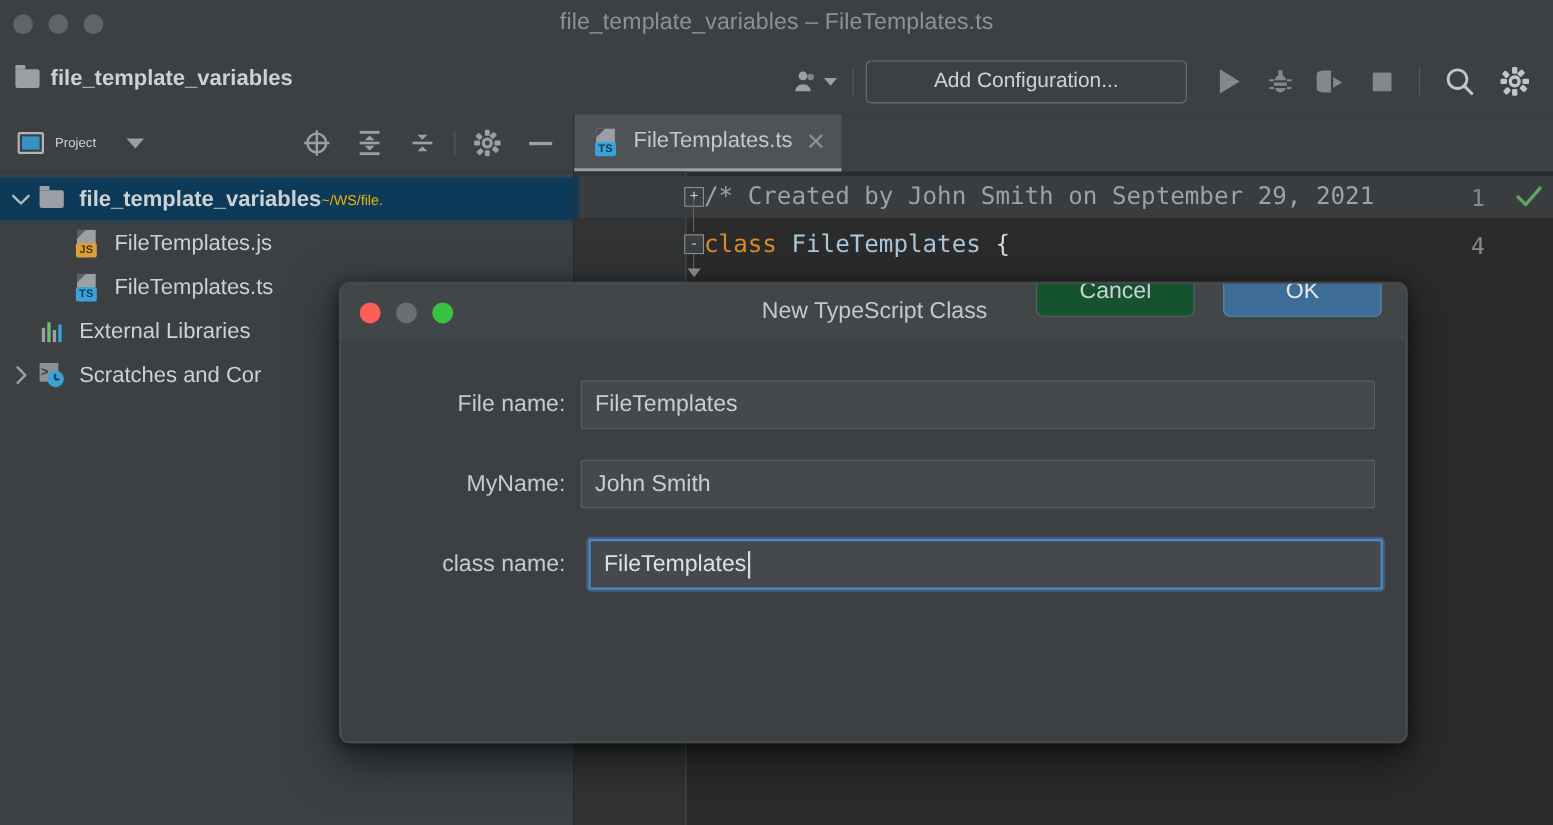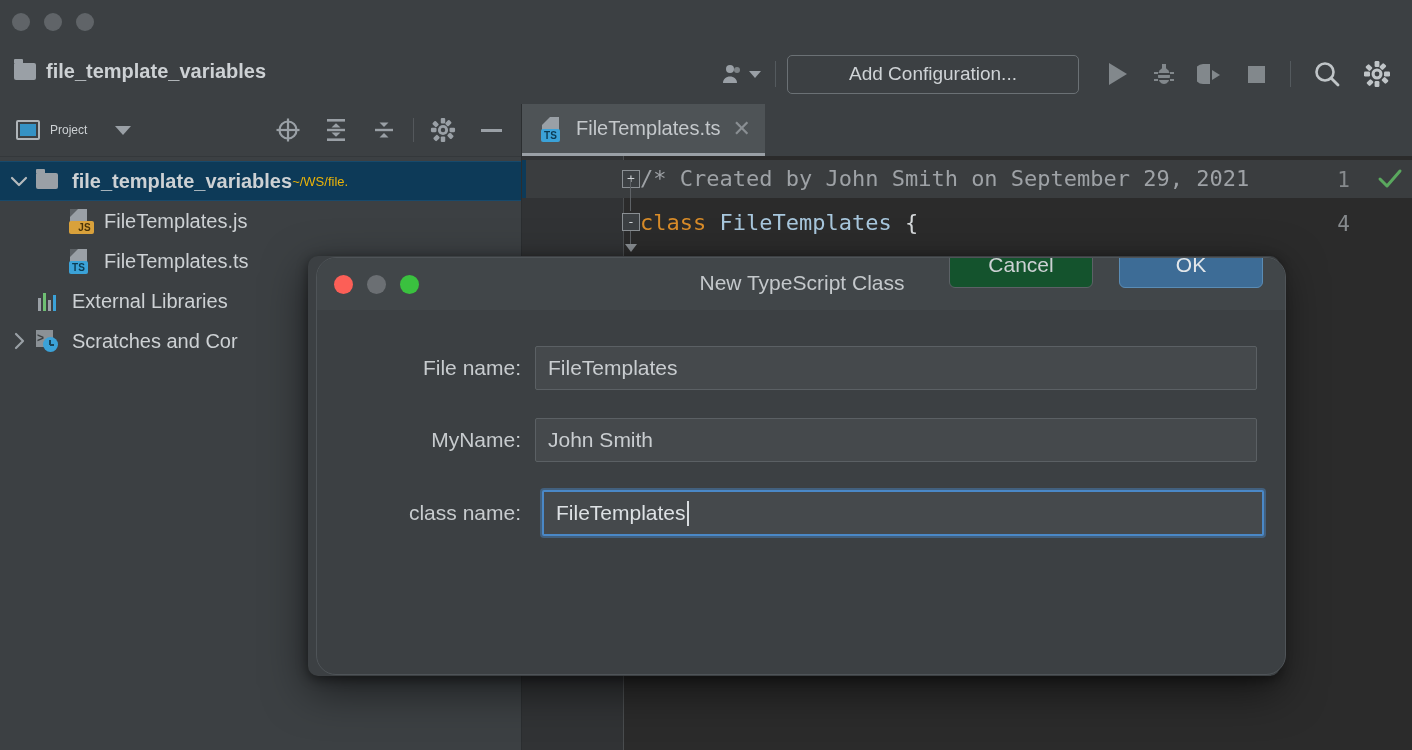--- a/index.html
+++ b/index.html
@@ -242,21 +242,21 @@
   .file-ic .badge {
     position:absolute; left:0px; bottom:-1px;
     min-width:19px; height:13px;
     border-radius:2px;
     font-size:10px; font-weight:bold;
     color:#ffffff;
     display:flex; align-items:center; justify-content:center;
     letter-spacing:.2px;
     font-family: "Liberation Sans", sans-serif;
   }
-  .badge.js { background:#d9a13b; color:#4a3408;padding-left:6px; }
+  .badge.js { background:#d9a13b; color:#4a3408; }
   .badge.ts { background:#3ba2d8; color:#0c3b53; }
 
   .lib-ic { position:absolute; left:4px; top:5px; display:flex; align-items:flex-end; gap:2px; height:19px; }
   .lib-ic span { width:3px; background:#9aa0a6; }
 
   .scr-ic { position:absolute; left:2px; top:3px; width:24px; height:22px; }
   .scr-ic .sq {
     position:absolute; left:0; top:0;
     width:17px; height:17px; background:#8b9196;
   }
@@ -385,25 +385,25 @@
   .dlg-shadow {
     position: absolute;
     left: 308px; top: 256px;
     width: 972px; height: 420px;
     border-radius: 10px;
     box-shadow: 0 14px 44px rgba(0,0,0,.55), 0 3px 12px rgba(0,0,0,.45);
     background: #3c4043;
   }
   .dialog {
     position: absolute;
-    left: 316px; top: 257px;
+    left: 309px; top: 257px;
     width: 970px; height: 418px;
     background: #3c4043;
     border: 1px solid #4f5458;
-    border-radius: 20px;
+    border-radius: 8px;
     box-sizing: border-box;
     overflow: hidden;
   }
   .dlg-titlebar {
     position: relative;
     height: 52px;
     background: #414649;
   }
   .dlg-lights {
     position: absolute;
@@ -495,20 +495,21 @@
 <body>
 
 <div class="app">
 
   <div class="titlebar">
     <div class="tl-lights">
       <div class="tl-dot"></div>
       <div class="tl-dot"></div>
       <div class="tl-dot"></div>
     </div>
+    <div class="win-title">file_template_variables – FileTemplates.ts</div>
   </div>
 
   <div class="navbar">
     <div class="nav-folder">
       <span class="folder-ico"></span>
       <span class="nav-proj-name">file_template_variables</span>
     </div>
 
     <div class="tb-right">
       <div class="ico-user">

